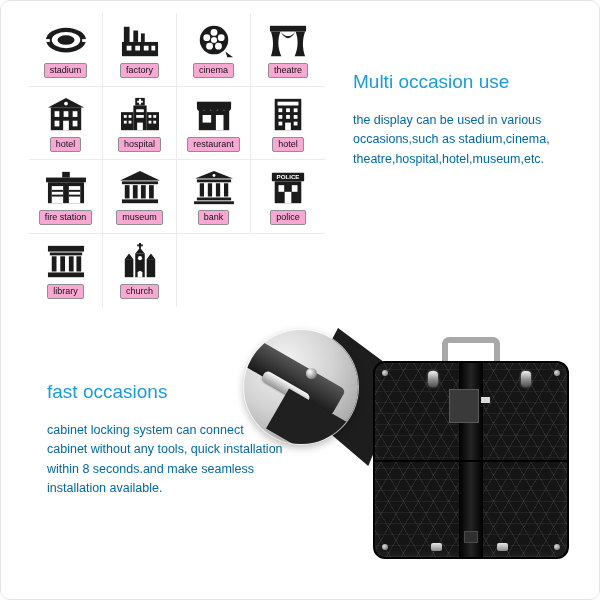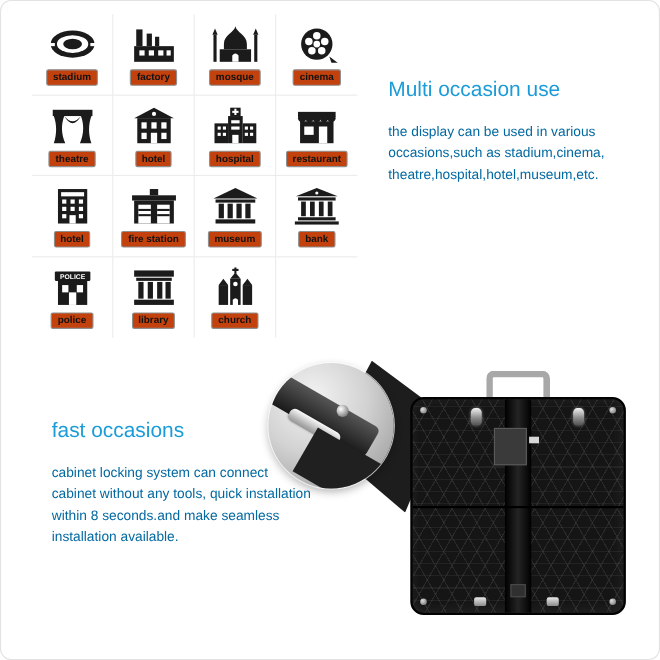--- a/index.html
+++ b/index.html
@@ -10,22 +10,22 @@
   
   .grid{position:absolute;left:28px;top:12px;width:296px;height:294px;display:grid;
         grid-template-columns:repeat(4,1fr);grid-template-rows:repeat(4,1fr)}
   .cell{display:flex;flex-direction:column;align-items:center;justify-content:center;gap:3px;
         border-right:1px solid #ececec;border-bottom:1px solid #ececec}
   .cell:nth-child(4n){border-right:none}
   .cell:nth-child(n+13){border-bottom:none}
   .icon{height:40px;display:flex;align-items:flex-end;justify-content:center}
   .icon svg{fill:#1b1b1b}
   .icon svg text{font-family:"Liberation Sans",sans-serif}
-  .tag{border:1px solid #8f8f8f;border-radius:2px;padding:1px 5px 2px;font-size:9px;font-weight:bold;
-       color:#111;background:#c2410c;white-space:nowrap}
+  .tag{border:1px solid #8f8f8f;border-radius:2px;padding:1px 5px 2px;font-size:9px;font-weight:normal;
+       color:#111;background:#f9a8d4;white-space:nowrap}
 
   
   .sec-title{color:#1b9cd8;font-size:19px;font-weight:normal}
   .sec-body{font-size:12.5px;color:#0369a1;line-height:1.55;margin-top:18px}
   #multi{position:absolute;left:352px;top:70px;width:222px}
   #fast{position:absolute;left:46px;top:380px;width:238px}
 
   
   .wedge{position:absolute;left:296px;top:327px;width:108px;height:138px;background:#1d1d1d;
          clip-path:polygon(38% 0,100% 36%,66% 100%,0 56%)}
@@ -96,34 +96,20 @@
             <rect x="25" y="12" width="4" height="9"></rect>
             <rect x="10" y="25" width="5" height="5" fill="#fff"></rect>
             <rect x="19" y="25" width="5" height="5" fill="#fff"></rect>
             <rect x="28" y="25" width="5" height="5" fill="#fff"></rect>
             <rect x="36" y="25" width="4" height="5" fill="#fff"></rect>
           </svg>
       </div>
       <div class="tag">factory</div>
     </div>
 
-    <div class="cell">
-      <div class="icon">
-        <svg viewBox="0 0 48 40" width="46" height="38">
-            <rect x="3" y="10" width="3" height="26"></rect>
-            <polygon points="4.5,4 7,10 2,10"></polygon>
-            <rect x="42" y="10" width="3" height="26"></rect>
-            <polygon points="43.5,4 46,10 41,10"></polygon>
-            <path d="M24 2 C25 8 35 10 35 19 L35 24 L13 24 L13 19 C13 10 23 8 24 2 Z"></path>
-            <rect x="9" y="24" width="30" height="12"></rect>
-            <path d="M21 36 v-6 q3 -4 6 0 v6 z" fill="#fff"></path>
-          </svg>
-      </div>
-      <div class="tag">mosque</div>
-    </div>
 
 
     <div class="cell">
       <div class="icon">
         <svg viewBox="0 0 48 40" width="46" height="38">
             <circle cx="24" cy="19" r="15"></circle>
             <circle cx="24" cy="19" r="3.2" fill="#fff"></circle>
             <circle cx="24" cy="11" r="3.6" fill="#fff"></circle>
             <circle cx="16.4" cy="16.5" r="3.6" fill="#fff"></circle>
             <circle cx="19.3" cy="25.4" r="3.6" fill="#fff"></circle>

